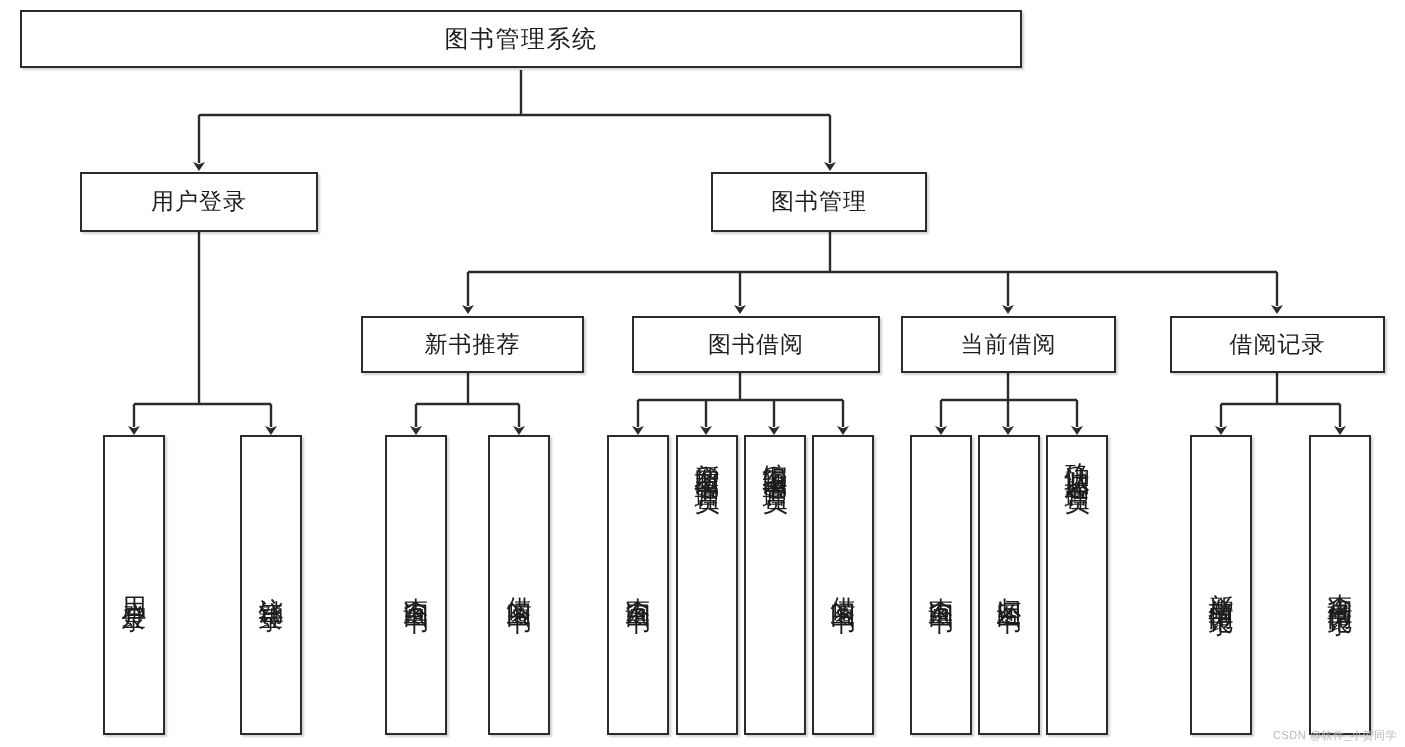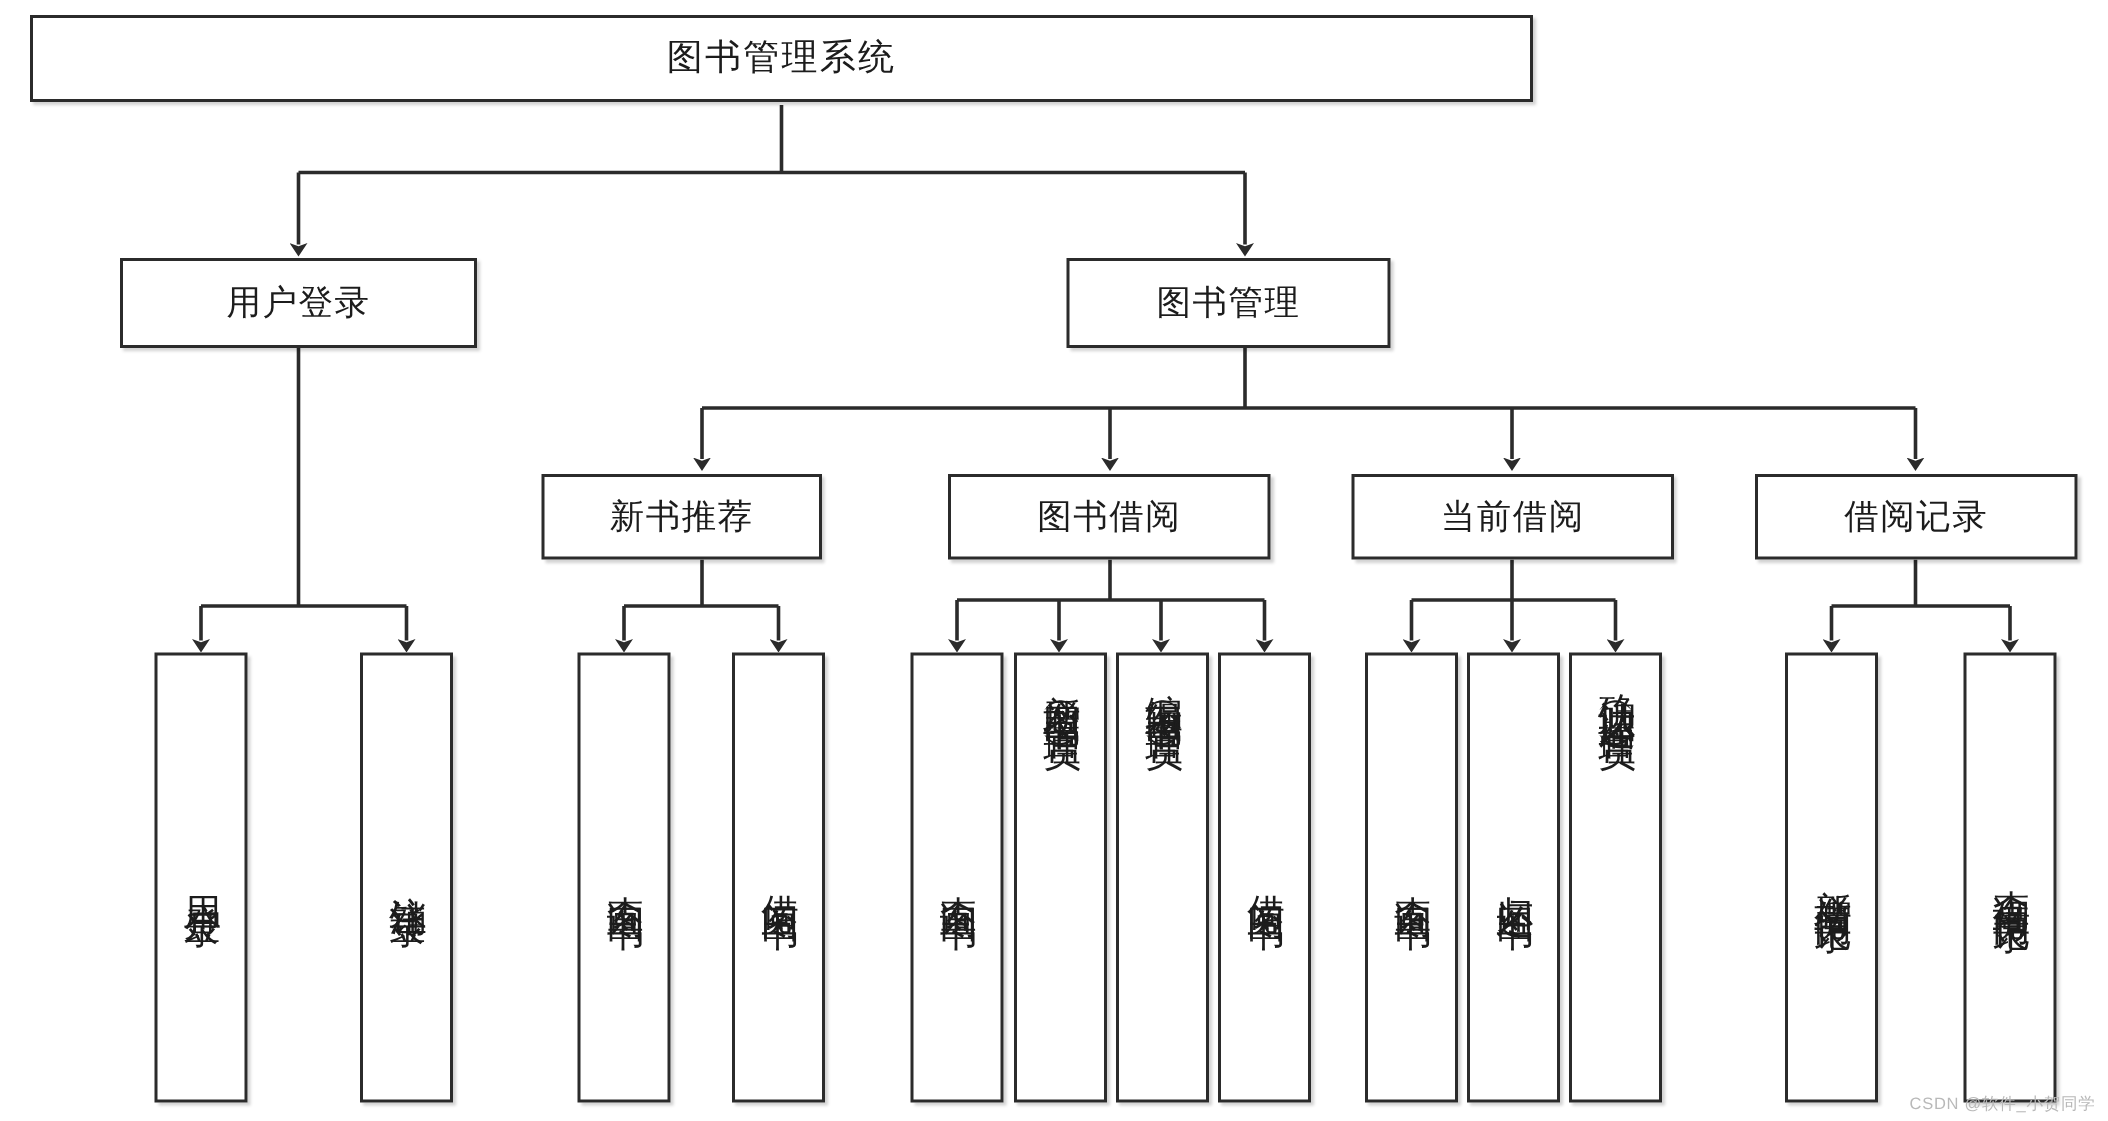--- a/index.html
+++ b/index.html
@@ -144,24 +144,24 @@
     <span class="label">图书管理系统</span>
   </div>
 
   <div class="node horiz" style="left:80px; top:172px; width:238px; height:60px;">
     <span class="label">用户登录</span>
   </div>
   <div class="node horiz" style="left:711px; top:172px; width:216px; height:60px;">
     <span class="label">图书管理</span>
   </div>
 
-  <div class="node horiz" style="left:361px; top:316px; width:187px; height:57px;">
+  <div class="node horiz" style="left:361px; top:316px; width:223px; height:57px;">
     <span class="label">新书推荐</span>
   </div>
-  <div class="node horiz" style="left:632px; top:316px; width:215px; height:57px;">
+  <div class="node horiz" style="left:632px; top:316px; width:248px; height:57px;">
     <span class="label">图书借阅</span>
   </div>
   <div class="node horiz" style="left:901px; top:316px; width:215px; height:57px;">
     <span class="label">当前借阅</span>
   </div>
   <div class="node horiz" style="left:1170px; top:316px; width:215px; height:57px;">
     <span class="label">借阅记录</span>
   </div>
 
   <div class="node vert centered" style="left:103px; top:435px; width:62px; height:300px;">

